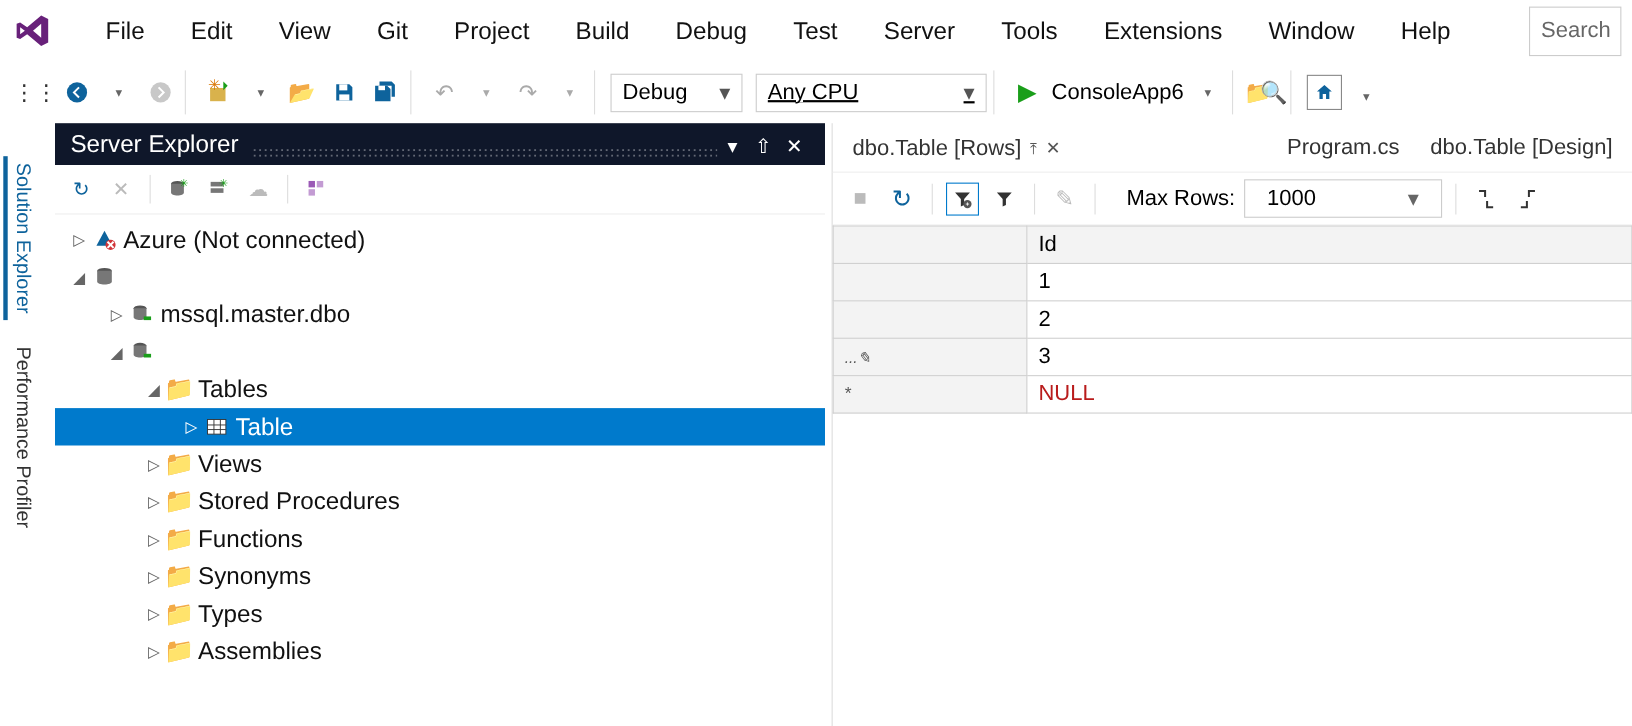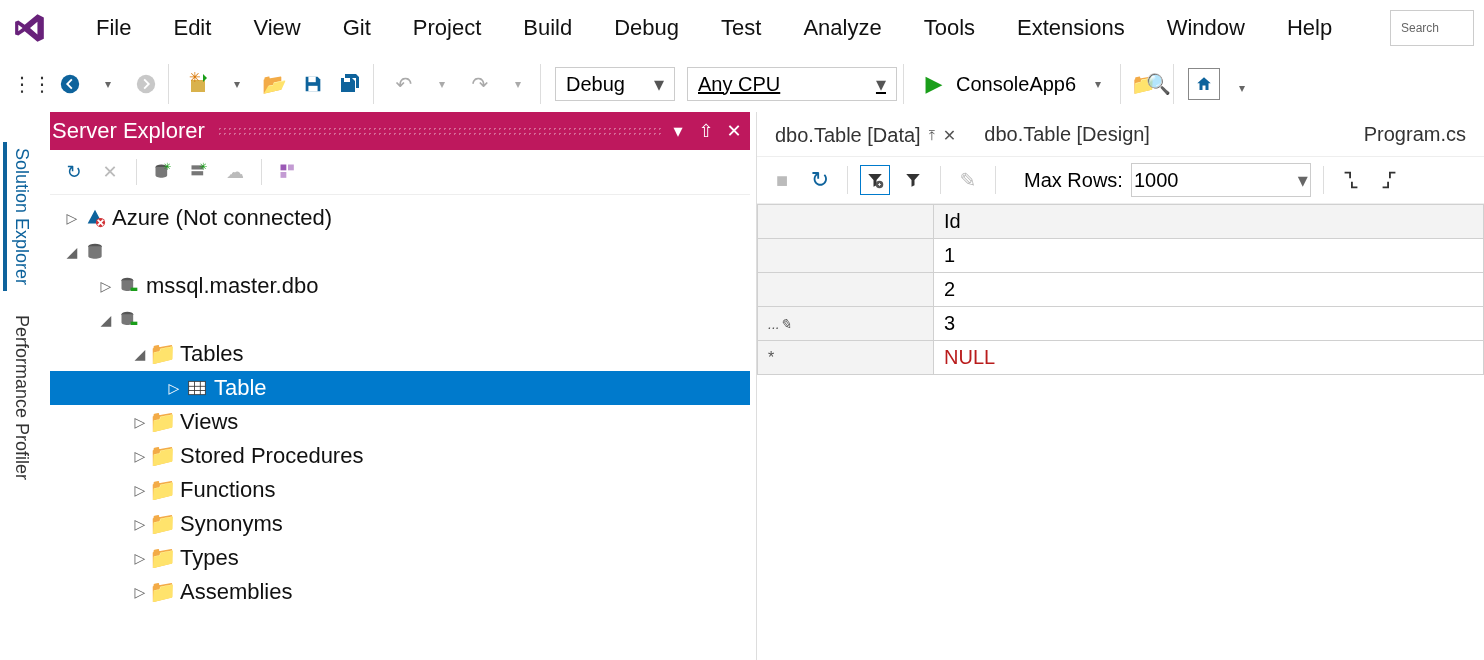--- a/index.html
+++ b/index.html
@@ -2,41 +2,41 @@
 <html><head>
 <meta charset="utf-8">
 <style>
   * { box-sizing: border-box; margin: 0; padding: 0; font-family: "Segoe UI", Arial, sans-serif; }
   html, body { width: 1484px; height: 660px; background: #fff; overflow: hidden; }
 
   
   .menubar { display: flex; align-items: center; height: 56px; padding: 0 10px; gap: 30px; font-size: 22px; color: #111; }
   .menubar .logo { width: 40px; height: 40px; display: flex; align-items: center; justify-content: center; margin-right: 10px;}
   .menubar .menu-item { padding: 4px 6px; cursor: default; }
-  .menubar .search { margin-left: auto; border: 1px solid #ccc; padding: 10px 10px; width: 84px; color: #666; font-size: 12px; }
+  .menubar .search { margin-left: auto; border: 1px solid #ccc; padding: 10px 10px; width: 84px; color: #666; font-size: 20px; }
 
   
   .toolbar { display: flex; align-items: center; height: 56px; padding: 0 10px; gap: 8px; border-bottom: 0; font-size: 20px; }
   .tb-group { display: flex; align-items: center; gap: 6px; padding: 0 6px; border-right: 1px solid #ddd; height: 40px; }
   .tb-group:last-child { border-right: none; }
   .tb-btn { display: inline-flex; align-items: center; justify-content: center; width: 32px; height: 32px; color: #333; cursor: default; }
   .tb-btn.disabled { color: #aaa; }
   .tb-dd { display: inline-flex; align-items: center; gap: 6px; border: 1px solid #ccc; padding: 4px 10px; min-width: 120px; font-size: 20px; background: #fff; }
   .tb-dd .chev { margin-left: auto; color: #555; }
   .run { color: #1a9e1a; font-size: 22px; }
 
   
   .workspace { display: flex; height: calc(100% - 112px); }
   .sidetabs { width: 38px; display: flex; flex-direction: column; align-items: center; padding-top: 30px; gap: 18px; }
   .sidetab { writing-mode: vertical-rl; font-size: 18px; color: #333; padding: 6px 4px; border-left: 4px solid transparent; cursor: default; }
   .sidetab.active { border-left: 4px solid #0e639c; color: #0e639c; }
 
   
   .panel { width: 700px; display: flex; flex-direction: column; margin-left: 12px; margin-right: 6px; }
-  .panel-header { background: #be185d; color: #fff; display: flex; align-items: center; padding: 6px 2px; font-size: 22px; }
+  .panel-header { background: #0f172a; color: #fff; display: flex; align-items: flex-end; padding: 6px 14px; font-size: 22px; }
   .panel-header .title-dots { flex: 1; margin-left: 12px; height: 10px; background-image: radial-gradient(circle, rgba(255,255,255,0.35) 1px, transparent 1px); background-size: 5px 5px; }
   .panel-header .hdrbtn { width: 28px; text-align: center; color: #fff; font-size: 18px; }
   .panel-toolbar { display: flex; align-items: center; gap: 8px; padding: 8px 10px; border-bottom: 1px solid #eee; }
   .panel-toolbar .sep { width: 1px; height: 26px; background: #ddd; margin: 0 4px; }
   .ptb-btn { width: 28px; height: 28px; display: inline-flex; align-items: center; justify-content: center; font-size: 18px; }
   .ptb-btn.disabled { color: #bbb; }
 
   .tree { font-size: 22px; color: #111; padding: 6px 0; }
   .tree-row { display: flex; align-items: center; height: 34px; padding-right: 8px; cursor: default; }
   .tree-row .caret { width: 20px; text-align: center; color: #666; font-size: 14px; }
@@ -53,21 +53,21 @@
   .doc-tab.active { background: #fff; border-top: 2px solid transparent; }
   .doc-tab .pin { font-size: 14px; color: #555; }
   .doc-tab .close { font-size: 16px; color: #555; }
 
   .data-toolbar { display: flex; align-items: center; gap: 8px; padding: 6px 10px; border-top: 1px solid #eee; border-bottom: 1px solid #eee; font-size: 20px; }
   .data-toolbar .dtb-btn { width: 30px; height: 30px; display: inline-flex; align-items: center; justify-content: center; }
   .data-toolbar .dtb-btn.boxed { border: 1px solid #007acc; }
   .data-toolbar .disabled { color: #bbb; }
   .data-toolbar .sep { width: 1px; height: 28px; background: #ddd; margin: 0 4px; }
   .maxrows-label { margin-left: 16px; }
-  .maxrows-dd { display: inline-flex; align-items: center; border: 1px solid #ccc; padding: 4px 2px; min-width: 180px; justify-content: space-between; }
+  .maxrows-dd { display: inline-flex; align-items: center; border: 1px solid #ccc; padding: 4px 20px; min-width: 180px; justify-content: space-between; }
 
   .grid { margin: 0; border-collapse: collapse; font-size: 20px; }
   .grid th, .grid td { border: 1px solid #d0d0d0; padding: 4px 10px; height: 34px; text-align: left; background: #fff; }
   .grid th { background: #f3f3f3; font-weight: normal; }
   .grid .rowhdr { width: 64px; background: #f3f3f3; color: #555; font-size: 16px; }
   .grid .colhdr { width: 200px; }
 </style>
 </head>
 <body>
 
@@ -78,21 +78,21 @@
       </svg>
   </span>
   <span class="menu-item">File</span>
   <span class="menu-item">Edit</span>
   <span class="menu-item">View</span>
   <span class="menu-item">Git</span>
   <span class="menu-item">Project</span>
   <span class="menu-item">Build</span>
   <span class="menu-item">Debug</span>
   <span class="menu-item">Test</span>
-  <span class="menu-item">Analyze</span>
+  <span class="menu-item">Server</span>
   <span class="menu-item">Tools</span>
   <span class="menu-item">Extensions</span>
   <span class="menu-item">Window</span>
   <span class="menu-item">Help</span>
   <span class="search">Search</span>
 </div>
 
 <div class="toolbar">
   <div class="tb-group">
     <span class="tb-btn">⋮⋮</span>
@@ -314,29 +314,29 @@
         <span class="caret">▷</span>
         <span class="icon folder-ic">📁</span>
         <span>Assemblies</span>
       </div>
     </div>
   </div>
 
   <div class="editor">
     <div class="doc-tabs">
       <div class="doc-tab active">
-        <span>dbo.Table [Data]</span>
+        <span>dbo.Table [Rows]</span>
         <span class="pin">⤒</span>
         <span class="close">✕</span>
       </div>
+      <div class="doc-tab" style="margin-left:auto;">
+        <span>Program.cs</span>
+      </div>
       <div class="doc-tab">
         <span>dbo.Table [Design]</span>
-      </div>
-      <div class="doc-tab" style="margin-left:auto;">
-        <span>Program.cs</span>
       </div>
     </div>
 
     <div class="data-toolbar">
       <span class="dtb-btn disabled">■</span>
       <span class="dtb-btn" style="color:#0e639c;font-size:22px;">↻</span>
       <span class="sep"></span>
       <span class="dtb-btn boxed">
         <svg width="18" height="18" viewBox="0 0 24 24">
             <path fill="#333" d="M3 4h18l-7 8v7l-4 2v-9z"></path>

